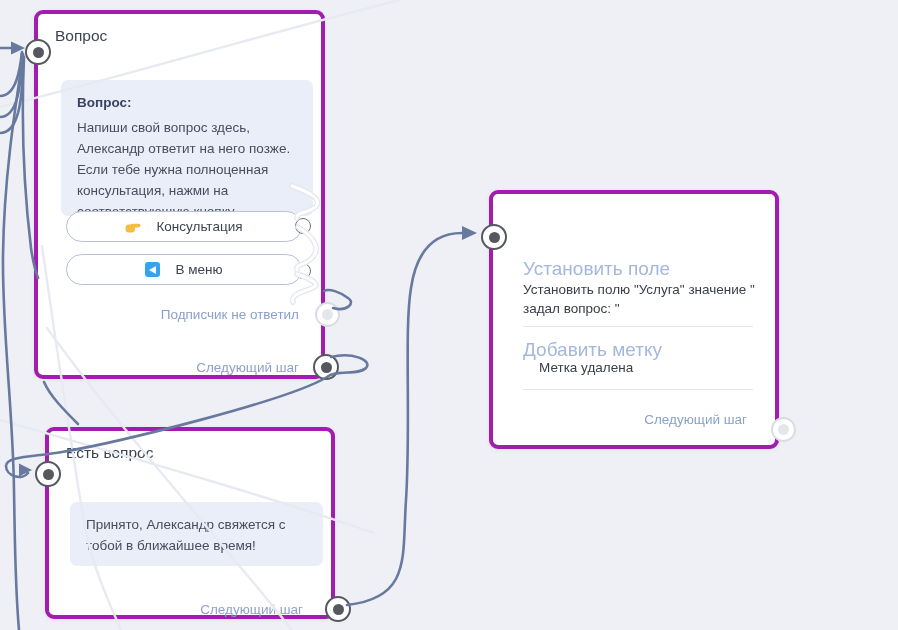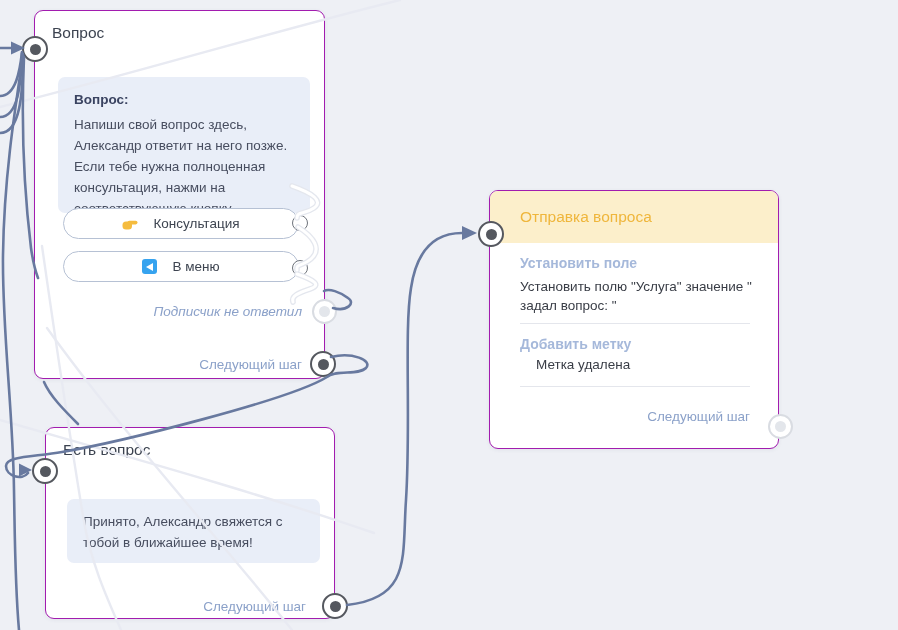--- a/index.html
+++ b/index.html
@@ -8,21 +8,21 @@
     font-family:"Liberation Sans","DejaVu Sans",sans-serif;
     background:#eef0f5;
   }
   .canvas{position:relative;width:898px;height:630px;background:#eef0f5;overflow:hidden;}
   svg.layer{position:absolute;left:0;top:0;pointer-events:none;}
   .layer-nodes{position:absolute;left:0;top:0;width:100%;height:100%;z-index:2;}
   .links-light{z-index:3;}
   .links-dark{z-index:4;}
 
   .node{
-    position:absolute;background:#ffffff;border:1px solid #a21caf;
+    position:absolute;background:#ffffff;border:4px solid #a21caf;
     border-radius:9px;box-shadow:0 1px 4px rgba(40,50,80,.07);
     box-sizing:border-box;
   }
   .node-title{font-size:15.5px;color:#3c4350;padding:13px 16px 0 17px;}
   .node-title.gold{color:#efb63c;padding:0;}
 
   
   .port{position:absolute;border-radius:50%;background:#fff;display:flex;align-items:center;justify-content:center;z-index:5;}
   .port.big{width:26px;height:26px;border:2px solid #55585f;box-sizing:border-box;}
   .port.big .dot{width:11px;height:11px;border-radius:50%;background:#55585f;}
@@ -51,21 +51,21 @@
   .out-label{
     position:absolute;font-size:13.5px;color:#8ba1c9;white-space:nowrap;text-align:right;
   }
 
   
   .node-header{
     position:absolute;left:0;top:0;right:0;height:52px;background:#fcefcb;
     border-radius:8px 8px 0 0;display:flex;align-items:center;
     font-size:15.5px;padding-left:30px;box-sizing:border-box;
   }
-  .sec-label{position:absolute;font-size:14px;color:#a5b8da;white-space:nowrap;font-weight:bold;}
+  .sec-label{position:absolute;font-size:19px;color:#a5b8da;white-space:nowrap;}
   .sec-value{position:absolute;font-size:13.5px;color:#393d46;line-height:19px;white-space:nowrap;}
   .divider{position:absolute;height:1px;background:#e4e6ec;left:30px;width:230px;}
 </style>
 </head>
 <body>
 
 <div class="canvas">
 
   <svg class="layer links-light" width="898" height="630" viewBox="0 0 898 630">
     <g stroke="#e8eaf2" stroke-width="2.4" fill="none" stroke-linecap="round">
@@ -117,35 +117,32 @@
       <div class="chat-btn" style="left:28px;top:240px;width:236px;">
         <span class="btn-emoji">
           <span class="blue-sq">
               <span class="tri"></span>
             </span>
         </span>
         <span>В меню</span>
       </div>
       <div class="port small" style="left:257px;top:249px;"></div>
 
-      <div class="out-label" style="right:22px;top:293px;font-style:italic;">Подписчик не ответил</div>
+      <div class="out-label" style="right:22px;top:293px;">Подписчик не ответил</div>
       <div class="port big inactive" style="left:277px;top:288px;">
           <span class="dot"></span>
         </div>
 
       <div class="out-label" style="right:22px;top:346px;">Следующий шаг</div>
       <div class="port big" style="left:275px;top:340px;">
           <span class="dot"></span>
         </div>
     </div>
 
     <div class="node" style="left:489px;top:190px;width:290px;height:259px;">
-      <div class="node-header">
-        <span class="node-title gold">Отправка вопроса</span>
-      </div>
 
       <div class="port big" style="left:-12px;top:30px;">
           <span class="dot"></span>
         </div>
 
       <div class="sec-label" style="left:30px;top:64px;">Установить поле</div>
       <div class="sec-value" style="left:30px;top:86px;">
         <div>Установить полю "Услуга" значение "</div>
         <div>задал вопрос: "</div>
       </div>

